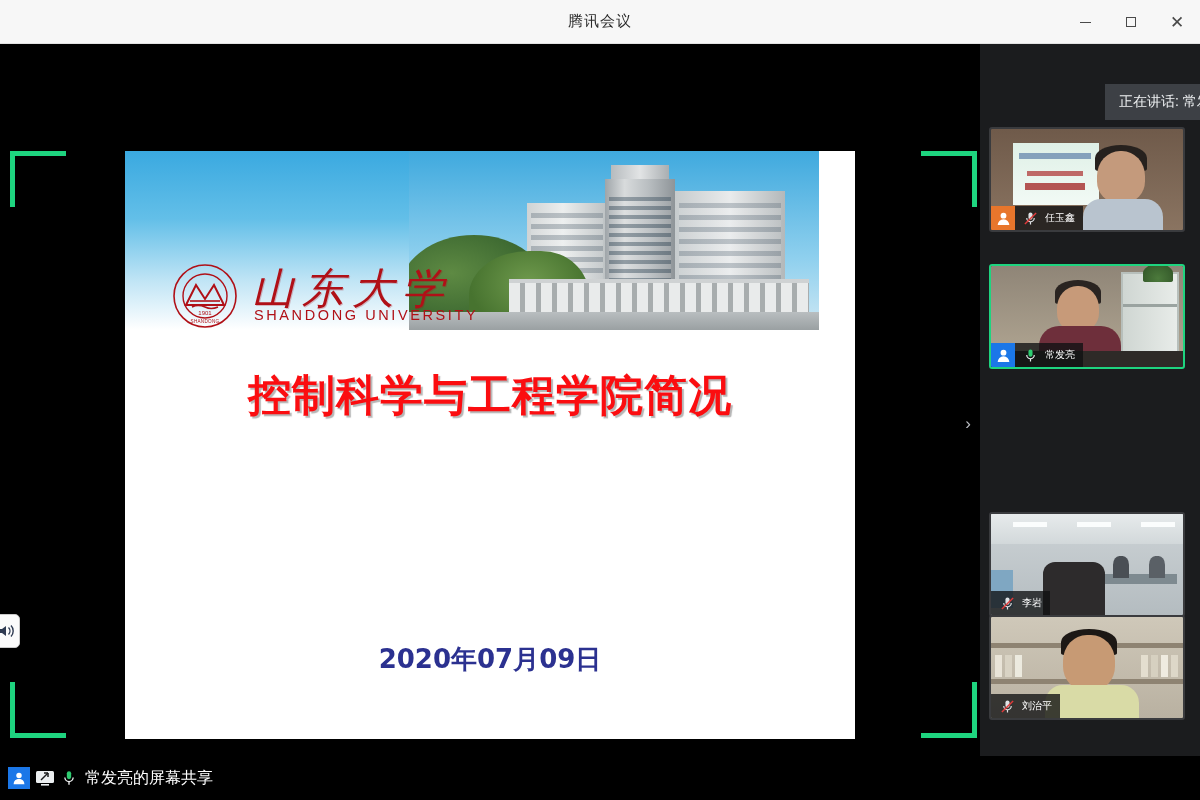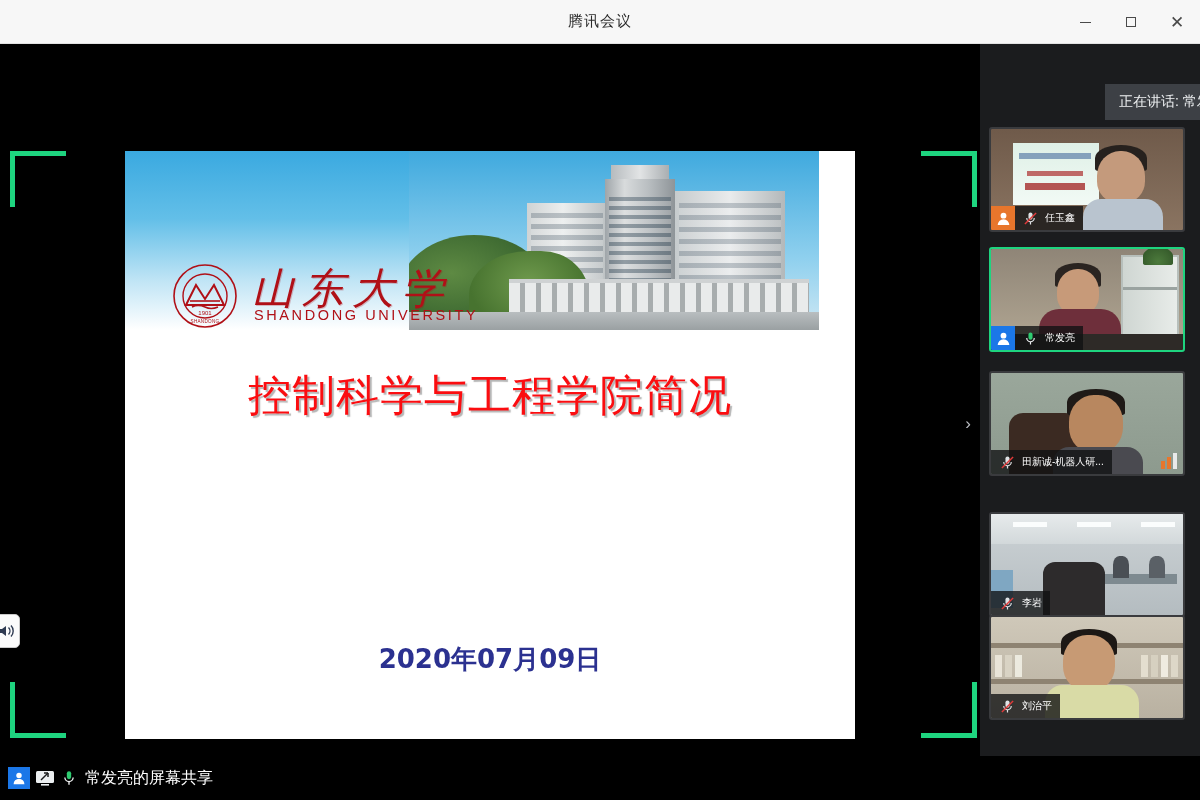--- a/index.html
+++ b/index.html
@@ -145,21 +145,21 @@
     position:absolute; left:82px; top:44px;
     font-family:"Liberation Sans", sans-serif;
     font-size:14.5px; color:#b01017; letter-spacing:2.6px;
     white-space:nowrap;
   }
 
   .slide-title {
     position:absolute; left:0; top:215px; width:730px;
     text-align:center;
     font-family:"DejaVu Sans", sans-serif;
-    font-weight:400; font-size:43px; line-height:59px;
+    font-weight:700; font-size:43px; line-height:59px;
     color:#fb0d10; letter-spacing:1px;
     text-shadow:2px 2px 1px rgba(120,120,120,.55);
   }
   .slide-presenter {
     position:absolute; left:0; top:400px; width:730px;
     text-align:center;
     font-family:"DejaVu Serif", serif; font-style:italic; font-weight:700;
     font-size:33px; color:#1b238f; letter-spacing:10px;
     text-shadow:2px 2px 1px rgba(150,150,180,.45);
   }
@@ -401,21 +401,21 @@
           <rect x="7.6" y="3" width="4.8" height="8.6" rx="2.4" fill="#dfe2e5"></rect>
           <path d="M5.6 9.4 a4.4 4.4 0 0 0 8.8 0" stroke="#dfe2e5" stroke-width="1.4" fill="none"></path>
           <path d="M10 14 v3" stroke="#dfe2e5" stroke-width="1.4"></path>
           <path d="M3.4 16.6 L16.6 3.4" stroke="#e03a3a" stroke-width="1.7"></path>
         </svg>
       </div>
       <div class="tile-name">任玉鑫</div>
     </div>
   </div>
 
-  <div class="tile active" style="top:247px">
+  <div class="tile active" style="top:264px">
     <div class="tile-video v2">
       <div class="cab"></div>
         <div class="cab-shelf"></div>
         <div class="plant"></div>
       <div class="hair"></div>
         <div class="head"></div>
         <div class="body"></div>
         <div class="desk"></div>
     </div>
     <div class="tile-label">
@@ -429,44 +429,20 @@
         <svg width="17" height="17" viewBox="0 0 20 20">
           <rect x="7.6" y="3" width="4.8" height="8.6" rx="2.4" fill="#2ecc71"></rect>
           <path d="M5.6 9.4 a4.4 4.4 0 0 0 8.8 0" stroke="#eceff1" stroke-width="1.4" fill="none"></path>
           <path d="M10 14 v3" stroke="#eceff1" stroke-width="1.4"></path>
         </svg>
       </div>
       <div class="tile-name">常发亮</div>
     </div>
   </div>
 
-  <div class="tile" style="top:371px">
-    <div class="tile-video v3">
-      <div class="chair"></div>
-        <div class="hair"></div>
-        <div class="head"></div>
-        <div class="body"></div>
-    </div>
-    <div class="tile-label">
-      <div class="mic-wrap" style="margin-left:5px">
-        <svg width="17" height="17" viewBox="0 0 20 20">
-          <rect x="7.6" y="3" width="4.8" height="8.6" rx="2.4" fill="#dfe2e5"></rect>
-          <path d="M5.6 9.4 a4.4 4.4 0 0 0 8.8 0" stroke="#dfe2e5" stroke-width="1.4" fill="none"></path>
-          <path d="M10 14 v3" stroke="#dfe2e5" stroke-width="1.4"></path>
-          <path d="M3.4 16.6 L16.6 3.4" stroke="#e03a3a" stroke-width="1.7"></path>
-        </svg>
-      </div>
-      <div class="tile-name">田新诚-机器人研...</div>
-    </div>
-    <div class="signal">
-        <i></i>
-        <i></i>
-        <i></i>
-      </div>
-  </div>
 
   <div class="tile" style="top:512px">
     <div class="tile-video v4">
       <div class="ceil"></div>
         <div class="lamp1"></div>
         <div class="lamp2"></div>
         <div class="lamp3"></div>
       <div class="win"></div>
         <div class="desk"></div>
         <div class="p1"></div>

